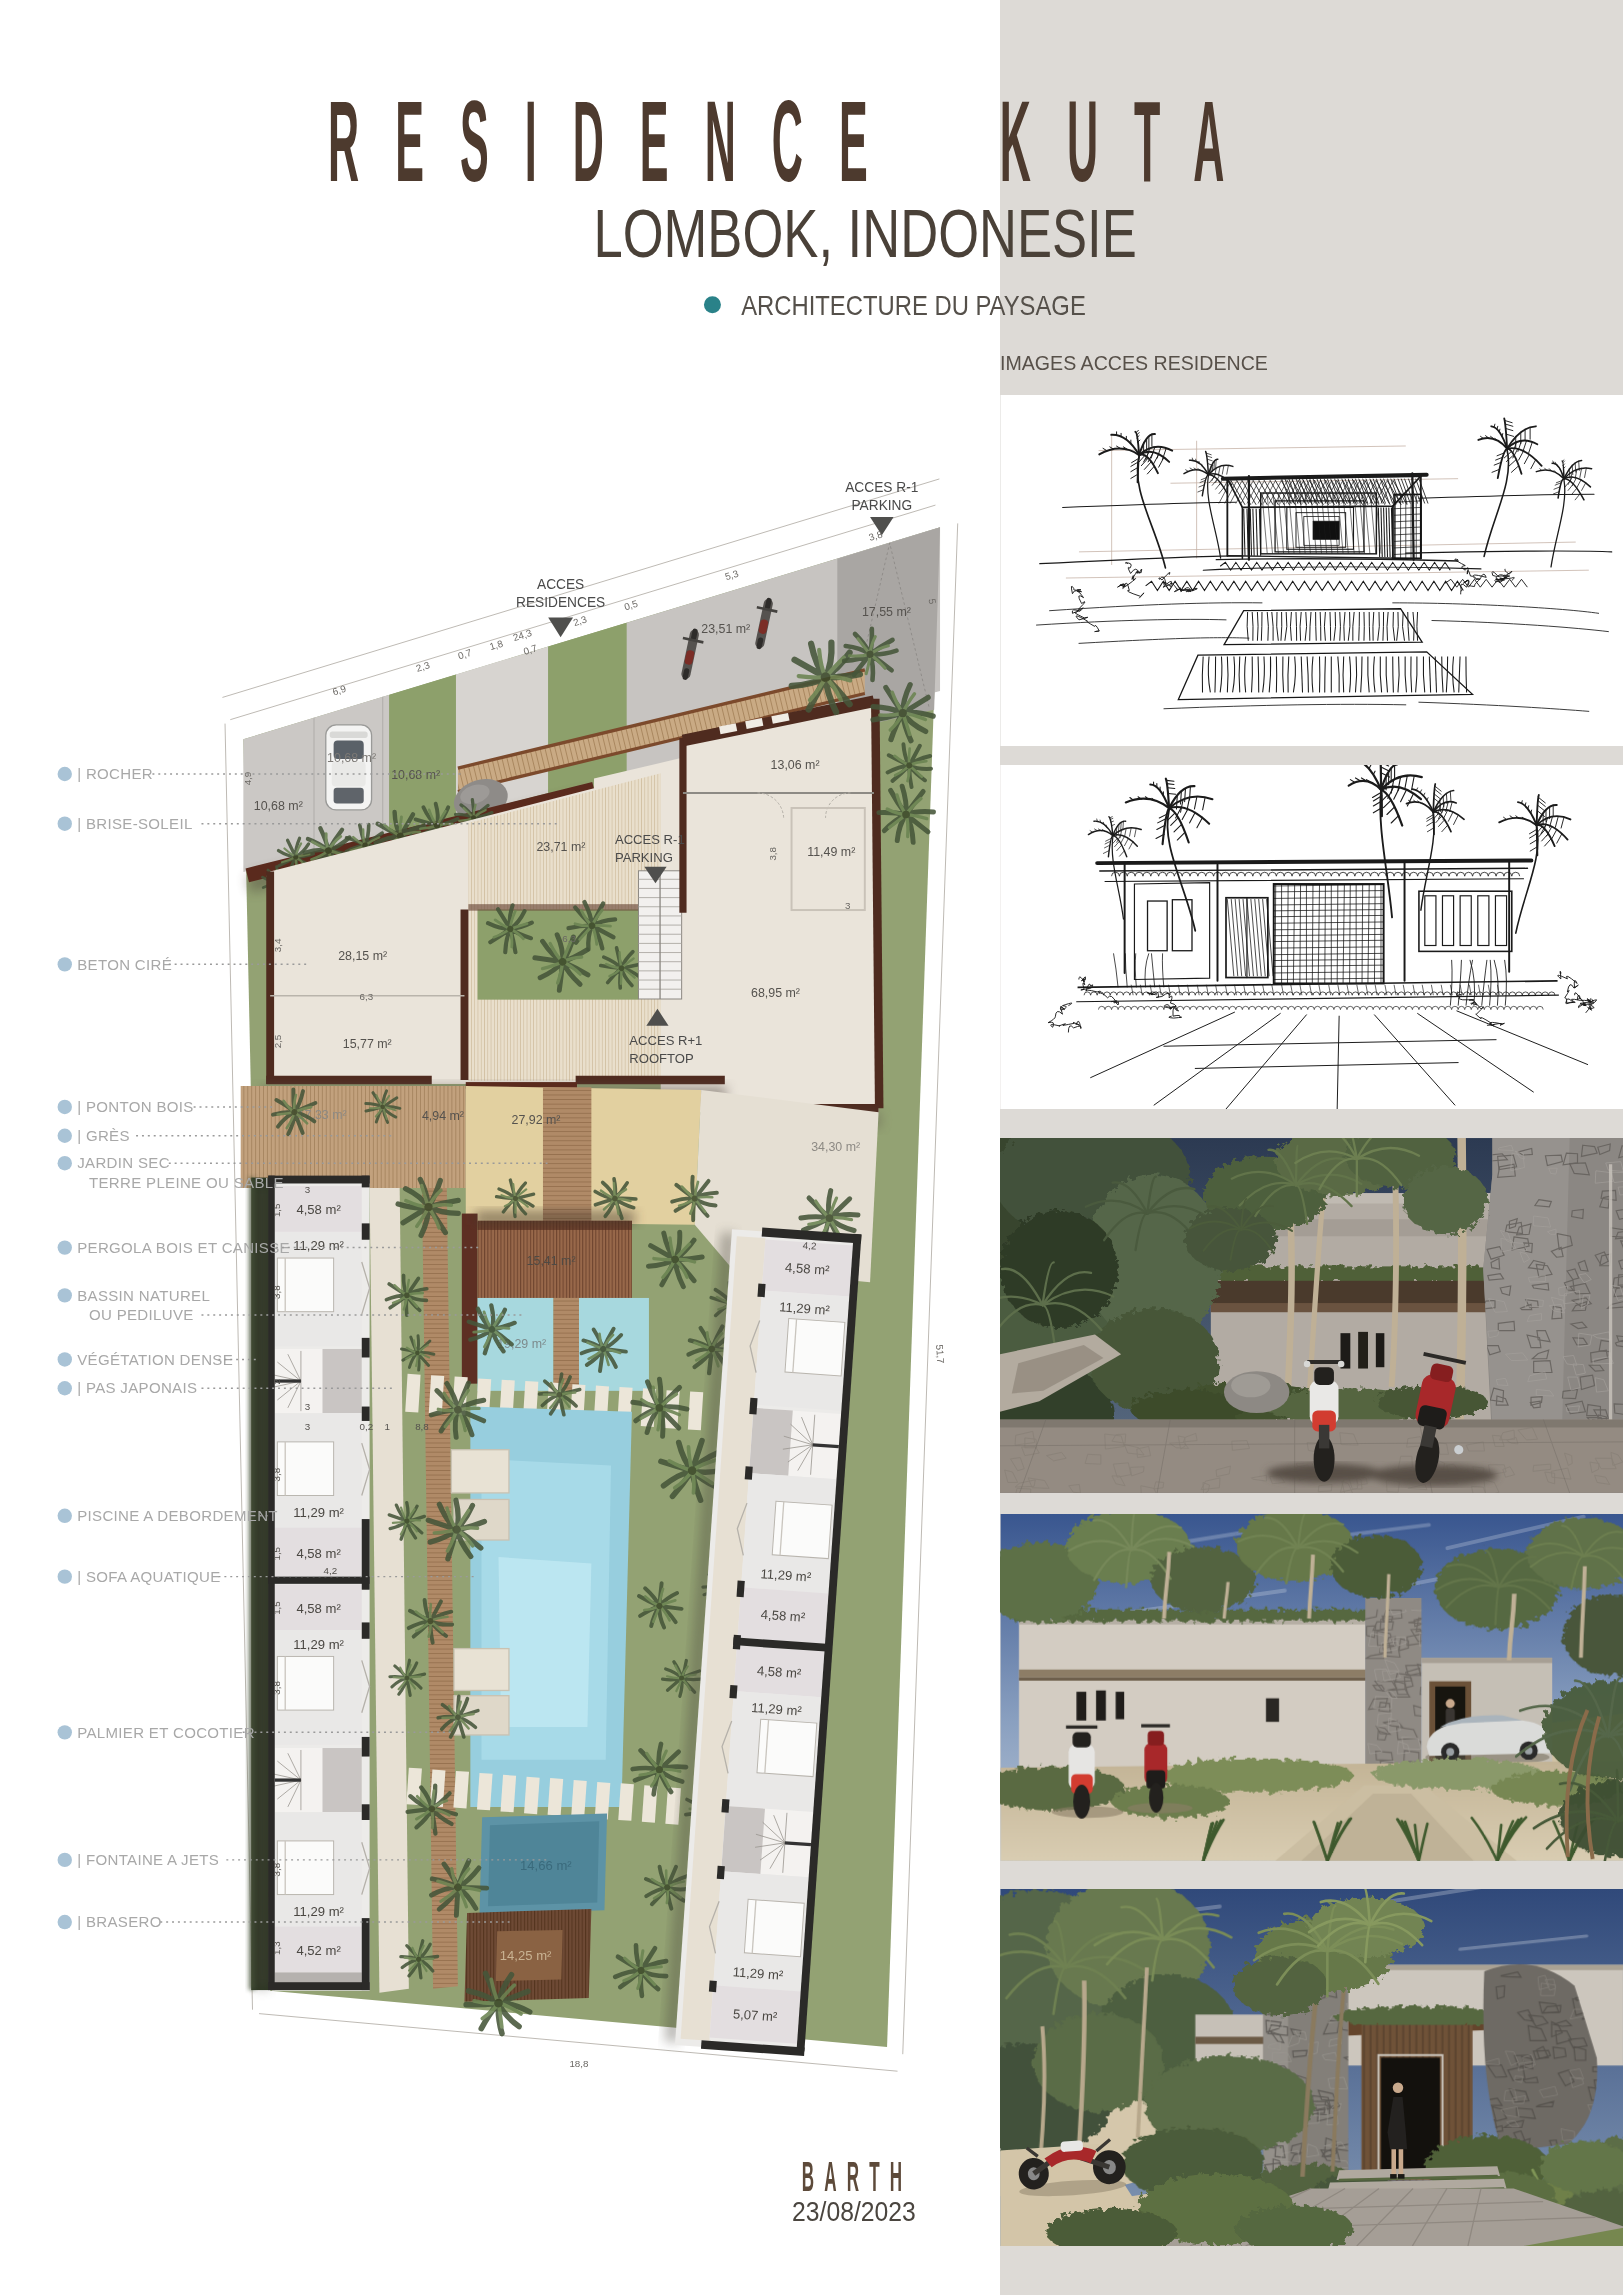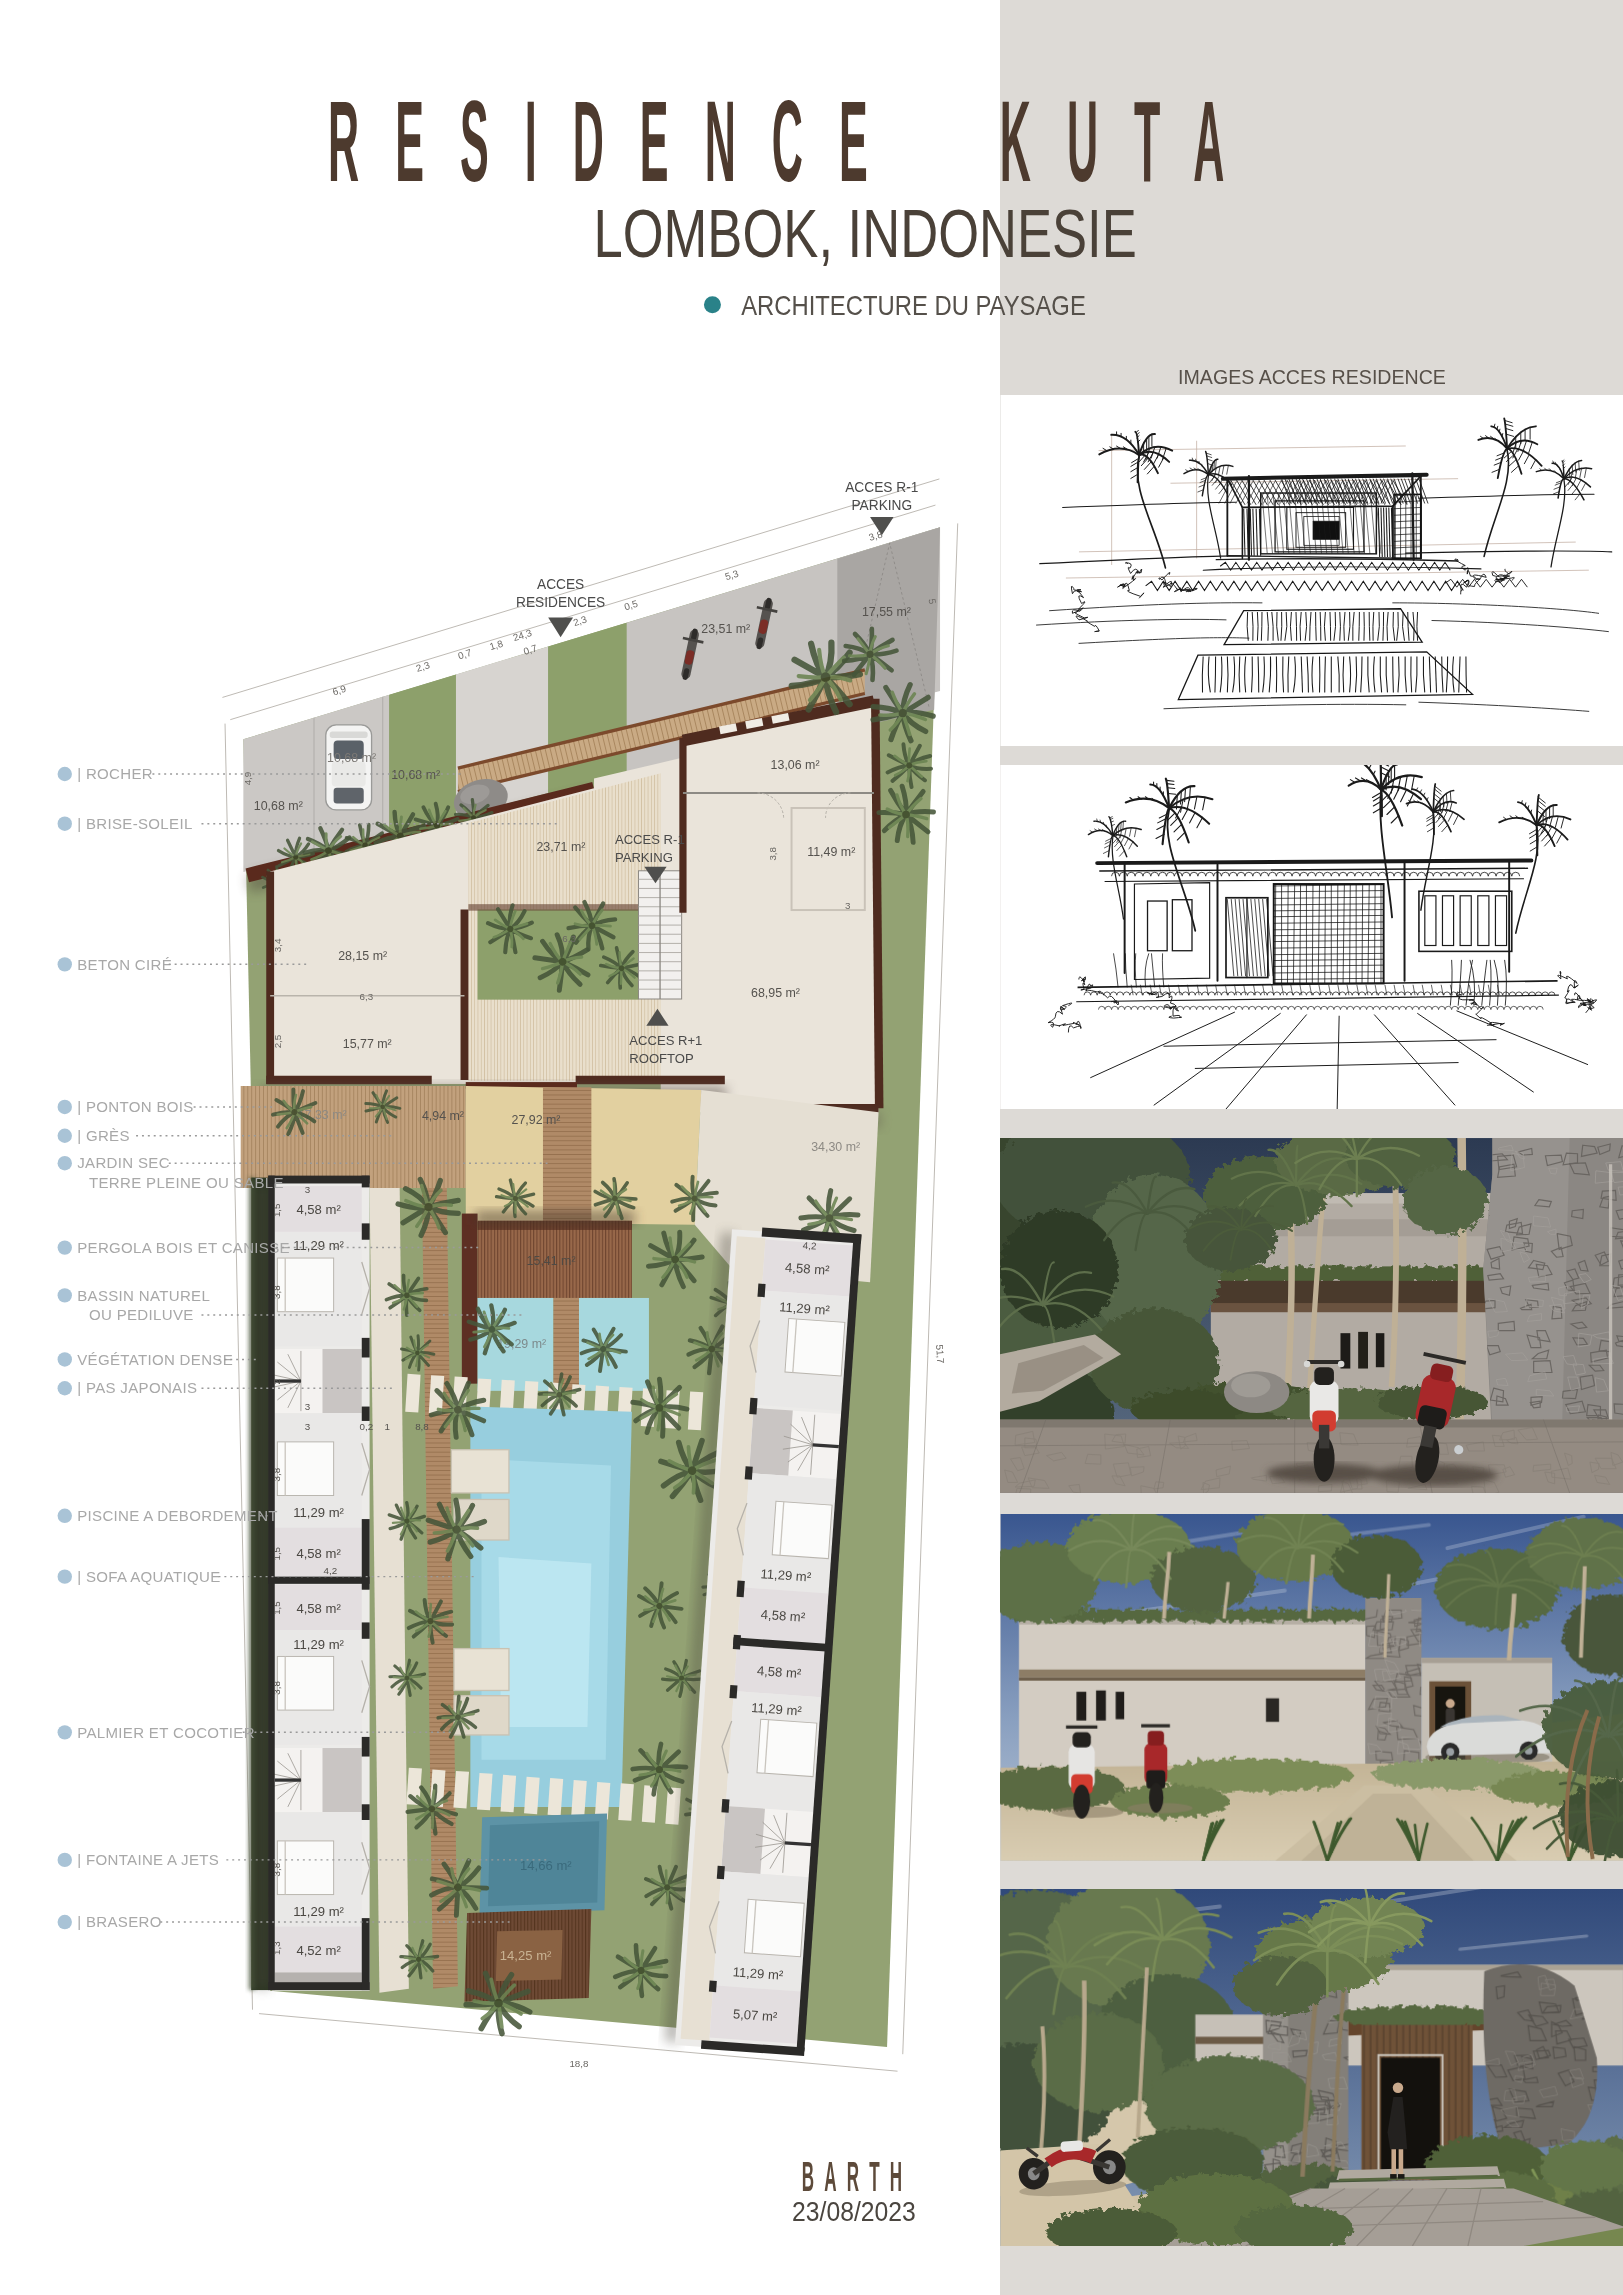--- a/index.html
+++ b/index.html
@@ -17,21 +17,21 @@
 
   <g transform="translate(907,393) scale(1,1.04)">
       <text x="0" y="0" font-size="100" fill="#4a4138" textLength="831" lengthAdjust="spacingAndGlyphs">LOMBOK, INDONESIE</text>
     </g>
 
   <circle cx="1089" cy="466" r="13" fill="#2a8289"></circle>
 
   <text x="1133" y="481" font-size="42" fill="#55504a" textLength="527" lengthAdjust="spacingAndGlyphs">ARCHITECTURE DU PAYSAGE</text>
 </svg>
 
-<div class="abs" style="left:1000px;top:366px;width:624px;text-align:center;font-size:19.6px;color:#575049;letter-spacing:0px">IMAGES ACCES RESIDENCE</div>
+<div class="abs" style="left:1000px;top:352px;width:624px;text-align:left;font-size:19.6px;color:#575049;letter-spacing:0px">IMAGES ACCES RESIDENCE</div>
 
 <svg class="abs" style="left:1000px;top:395px" width="624" height="351" viewBox="0 0 953 537">
 <rect width="953" height="537" fill="#ffffff"></rect>
     <g stroke="#c5b2a6" stroke-width="1.2" fill="none">
       <path d="M150,85 L620,78"></path>
       <path d="M170,60 L170,260"></path>
       <path d="M300,70 L300,250"></path>
       <path d="M120,240 L880,225"></path>
       <path d="M100,280 L900,268"></path>
       <path d="M260,135 L700,128"></path>

